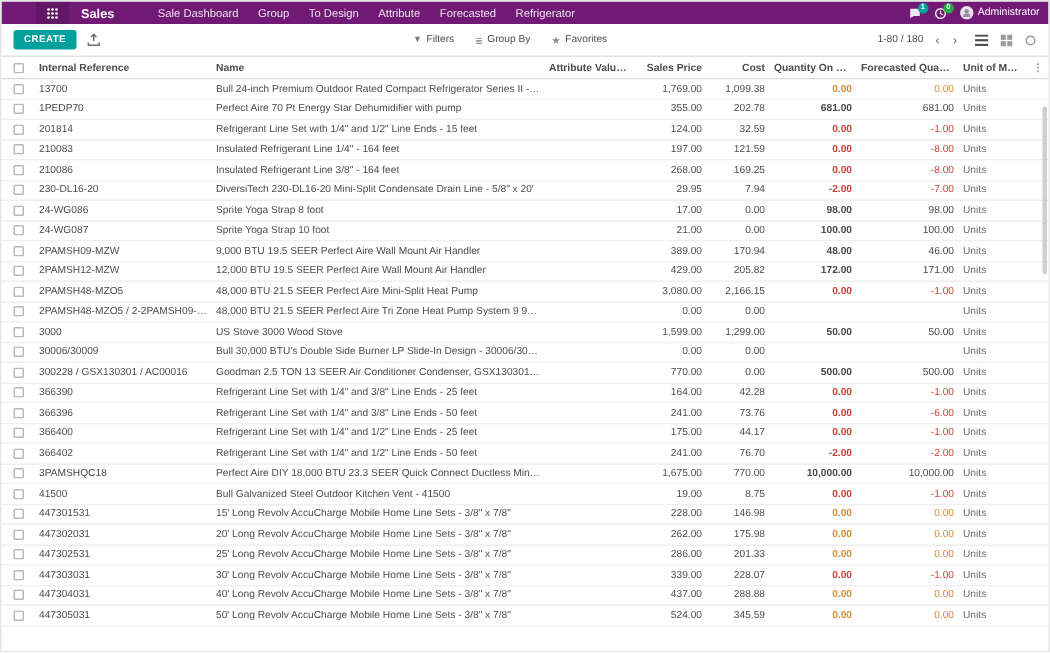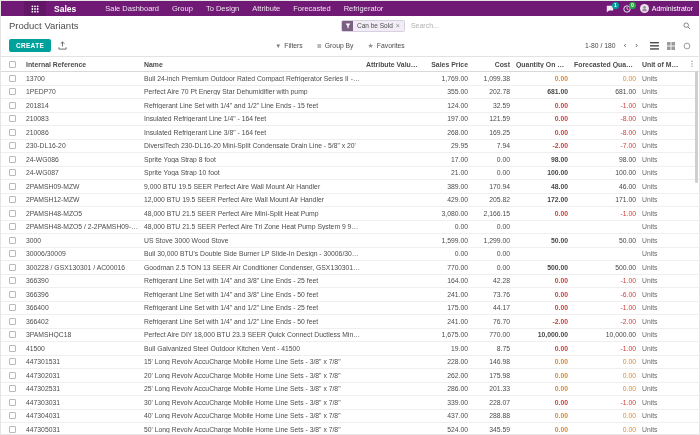--- a/index.html
+++ b/index.html
@@ -112,43 +112,20 @@
               <circle cx="5" cy="3.5" r="2" fill="#9b8aa0"></circle>
               <path d="M1.5 9a3.5 3.5 0 017 0z" fill="#9b8aa0"></path>
             </svg>
         </span>
         <span>Administrator</span>
       </div>
     </div>
   </div>
 
   <div class="cp">
-    <div class="cp-row1">
-      <div class="breadcrumb">Product Variants</div>
-      <div class="searchbar">
-        <div class="facet">
-          <span class="facet-icon">
-            <svg width="6" height="6" viewBox="0 0 10 10" fill="#fff">
-                <path d="M1 1h8L6 5v4L4 8V5z"></path>
-              </svg>
-          </span>
-          <span class="facet-label">
-            <span>Can be Sold</span>
-            <span class="facet-x">×</span>
-          </span>
-        </div>
-        <span class="search-ph">Search...</span>
-        <span class="mag">
-          <svg width="8" height="8" viewBox="0 0 10 10">
-              <circle cx="4" cy="4" r="2.8" fill="none" stroke="#777" stroke-width="1.1"></circle>
-              <path d="M6.2 6.2L9 9" stroke="#777" stroke-width="1.1"></path>
-            </svg>
-        </span>
-      </div>
-    </div>
     <div class="cp-row2">
       <button class="btn-create">CREATE</button>
       <span class="upload">
         <svg width="9" height="9" viewBox="0 0 10 10">
             <path d="M5 1v5M3 3l2-2 2 2" stroke="#6d6d6d" stroke-width="1.1" fill="none"></path>
             <path d="M1 7v2h8V7" stroke="#6d6d6d" stroke-width="1.1" fill="none"></path>
           </svg>
       </span>
       <div class="cp-filters">
         <span class="fbtn">

